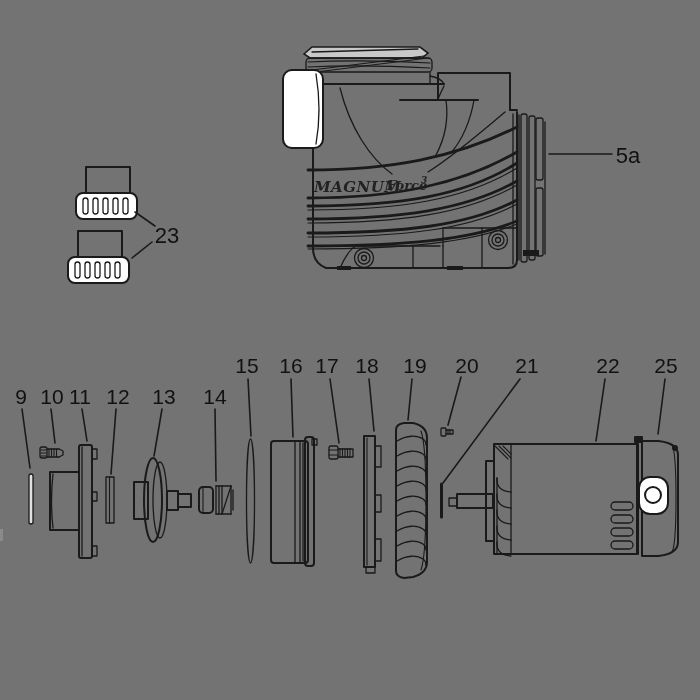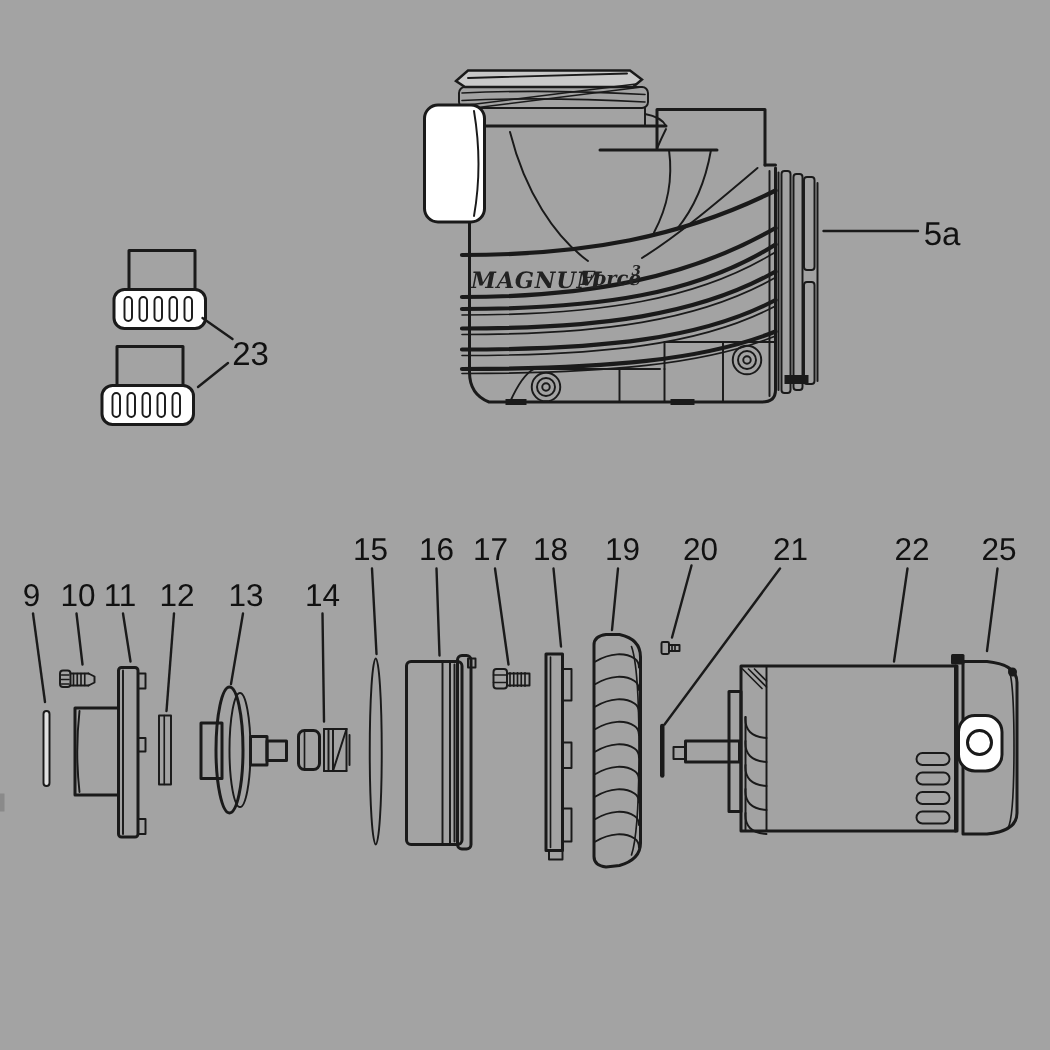--- a/index.html
+++ b/index.html
@@ -1,16 +1,16 @@
 <!DOCTYPE html>
 <html><head>
 <meta charset="utf-8">
 <style>
   html,body{margin:0;padding:0;background:#fff;}
-  #stage{position:relative;width:700px;height:700px;background:#a3a3a3;overflow:hidden;
+  #stage{position:relative;width:700px;height:700px;background:#737373;overflow:hidden;
          font-family:"Liberation Sans", sans-serif;}
   svg{position:absolute;left:0;top:0;}
   .ln   {fill:none;stroke:#1a1a1a;stroke-width:2;stroke-linecap:round;stroke-linejoin:round;}
   .thin {fill:none;stroke:#1a1a1a;stroke-width:1.3;stroke-linecap:round;stroke-linejoin:round;}
   .bold {fill:none;stroke:#1a1a1a;stroke-width:2.8;stroke-linecap:round;}
   .hair {fill:none;stroke:#1a1a1a;stroke-width:1.1;stroke-linecap:round;}
   .leader{fill:none;stroke:#1a1a1a;stroke-width:1.6;stroke-linecap:round;}
   .callout{font-family:"Liberation Sans", sans-serif;font-size:21px;fill:#111;}
   .callout-big{font-family:"Liberation Sans", sans-serif;font-size:22px;fill:#111;}
   .logo-brand{font-family:"DejaVu Serif", serif;font-style:italic;font-weight:bold;

